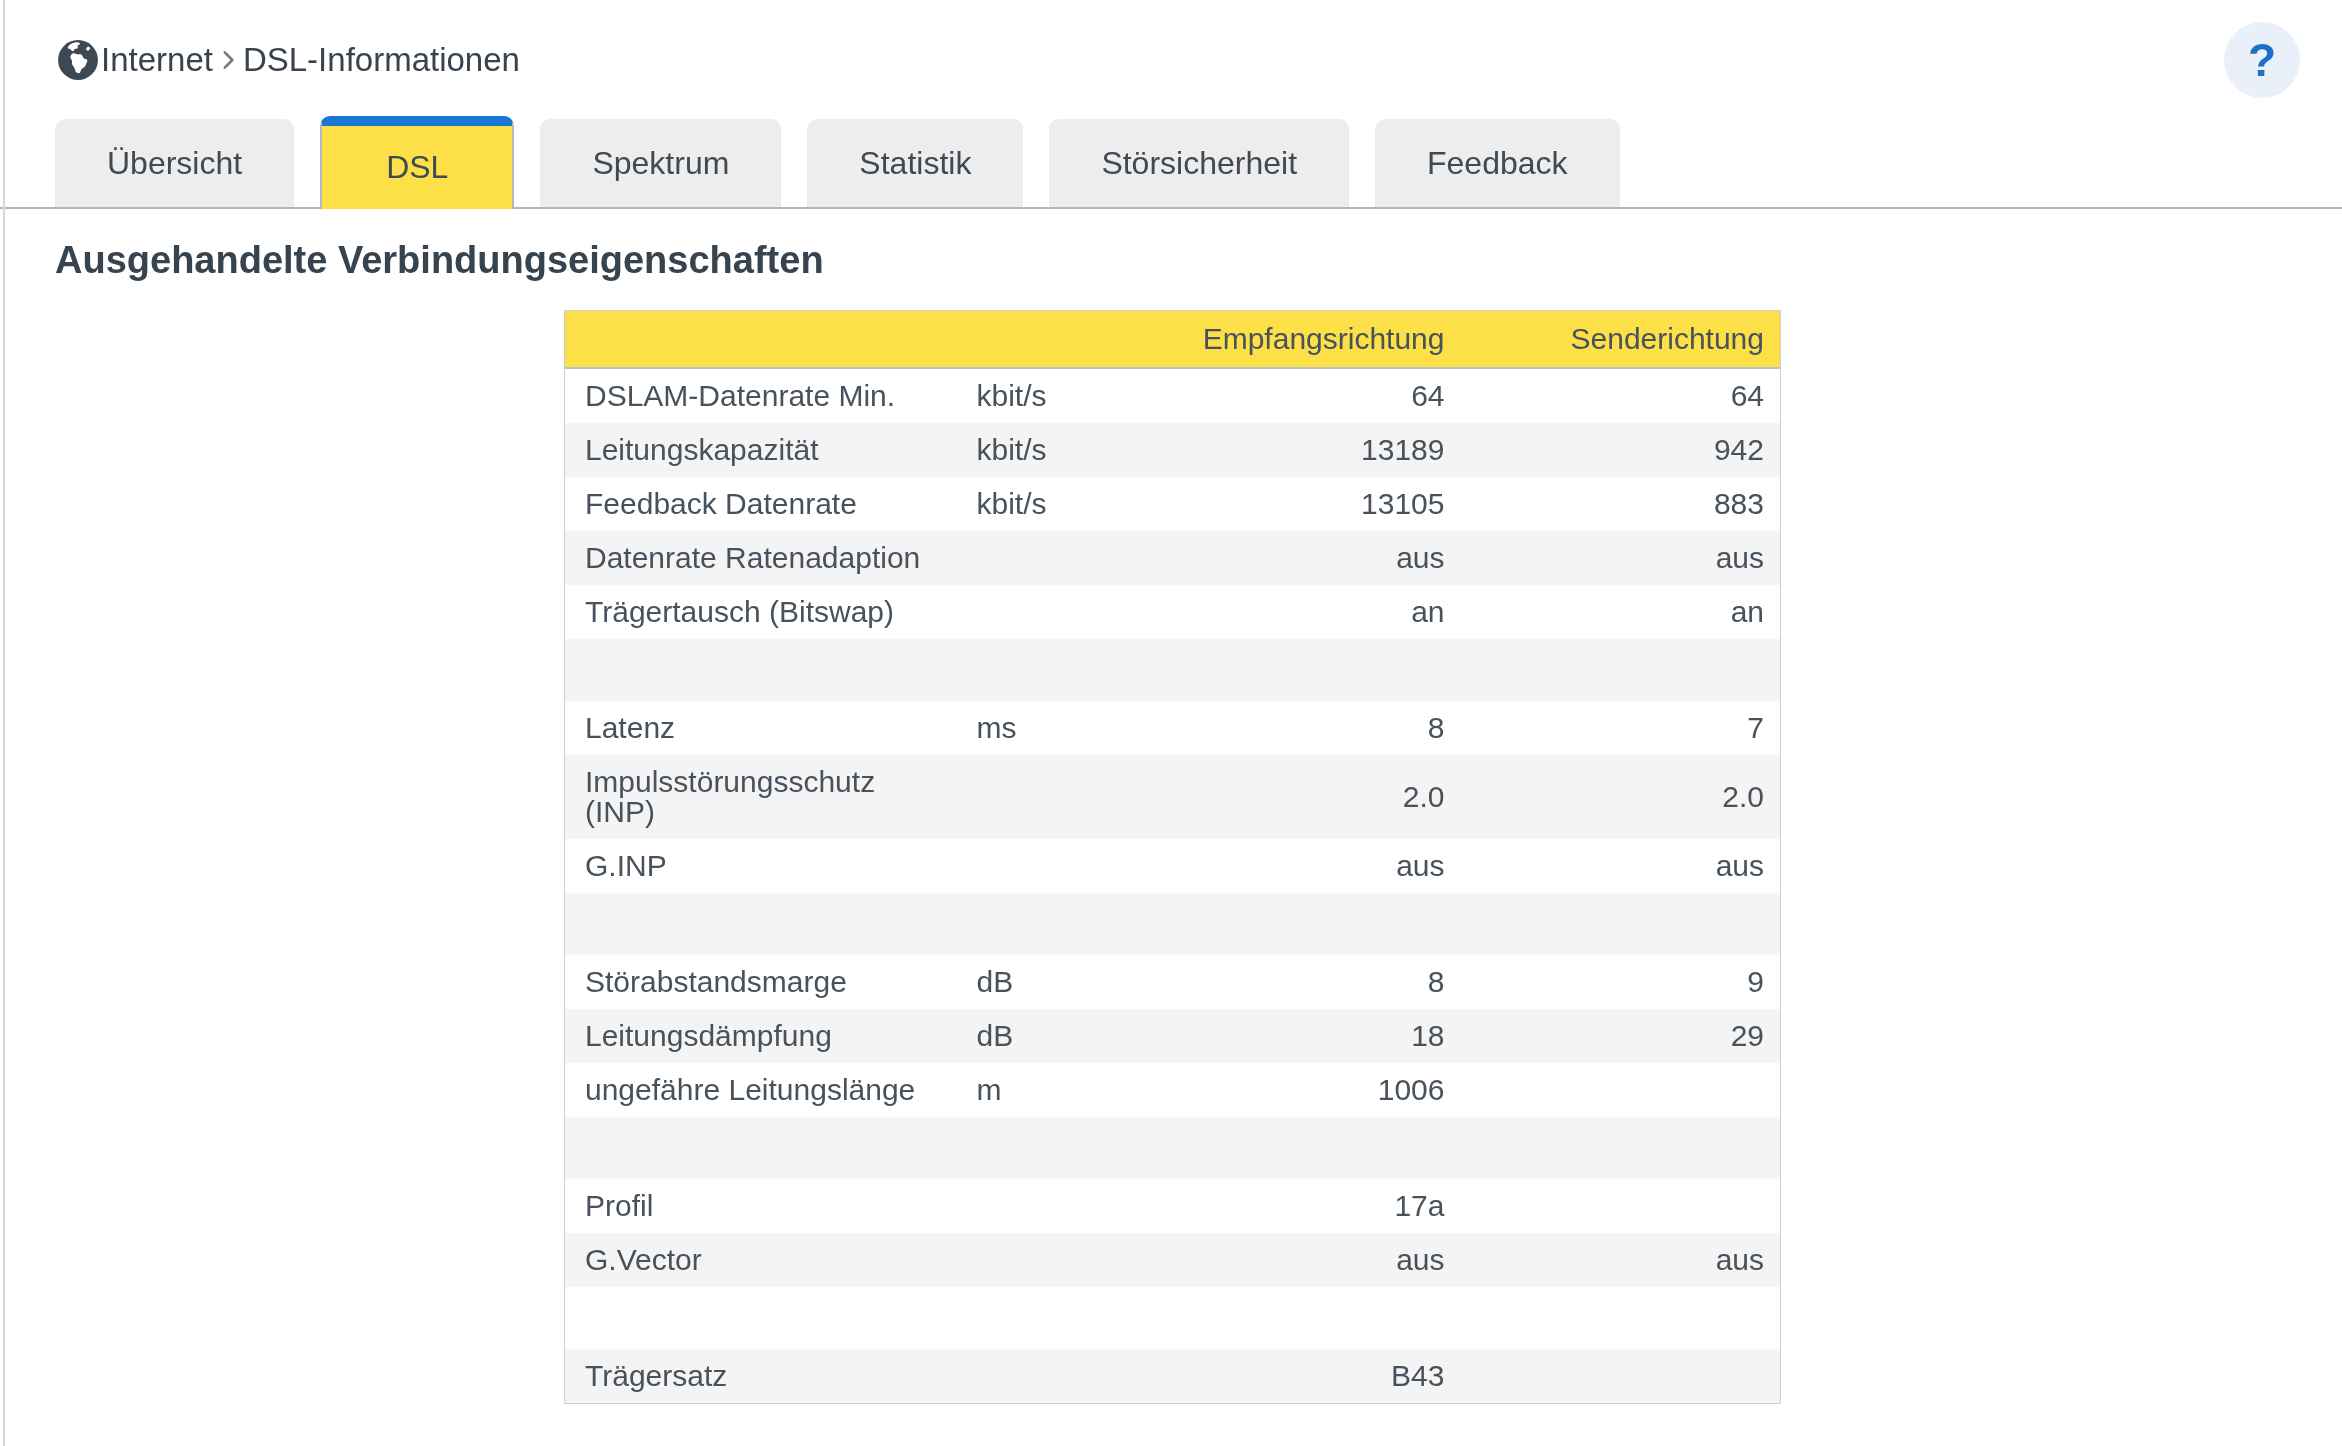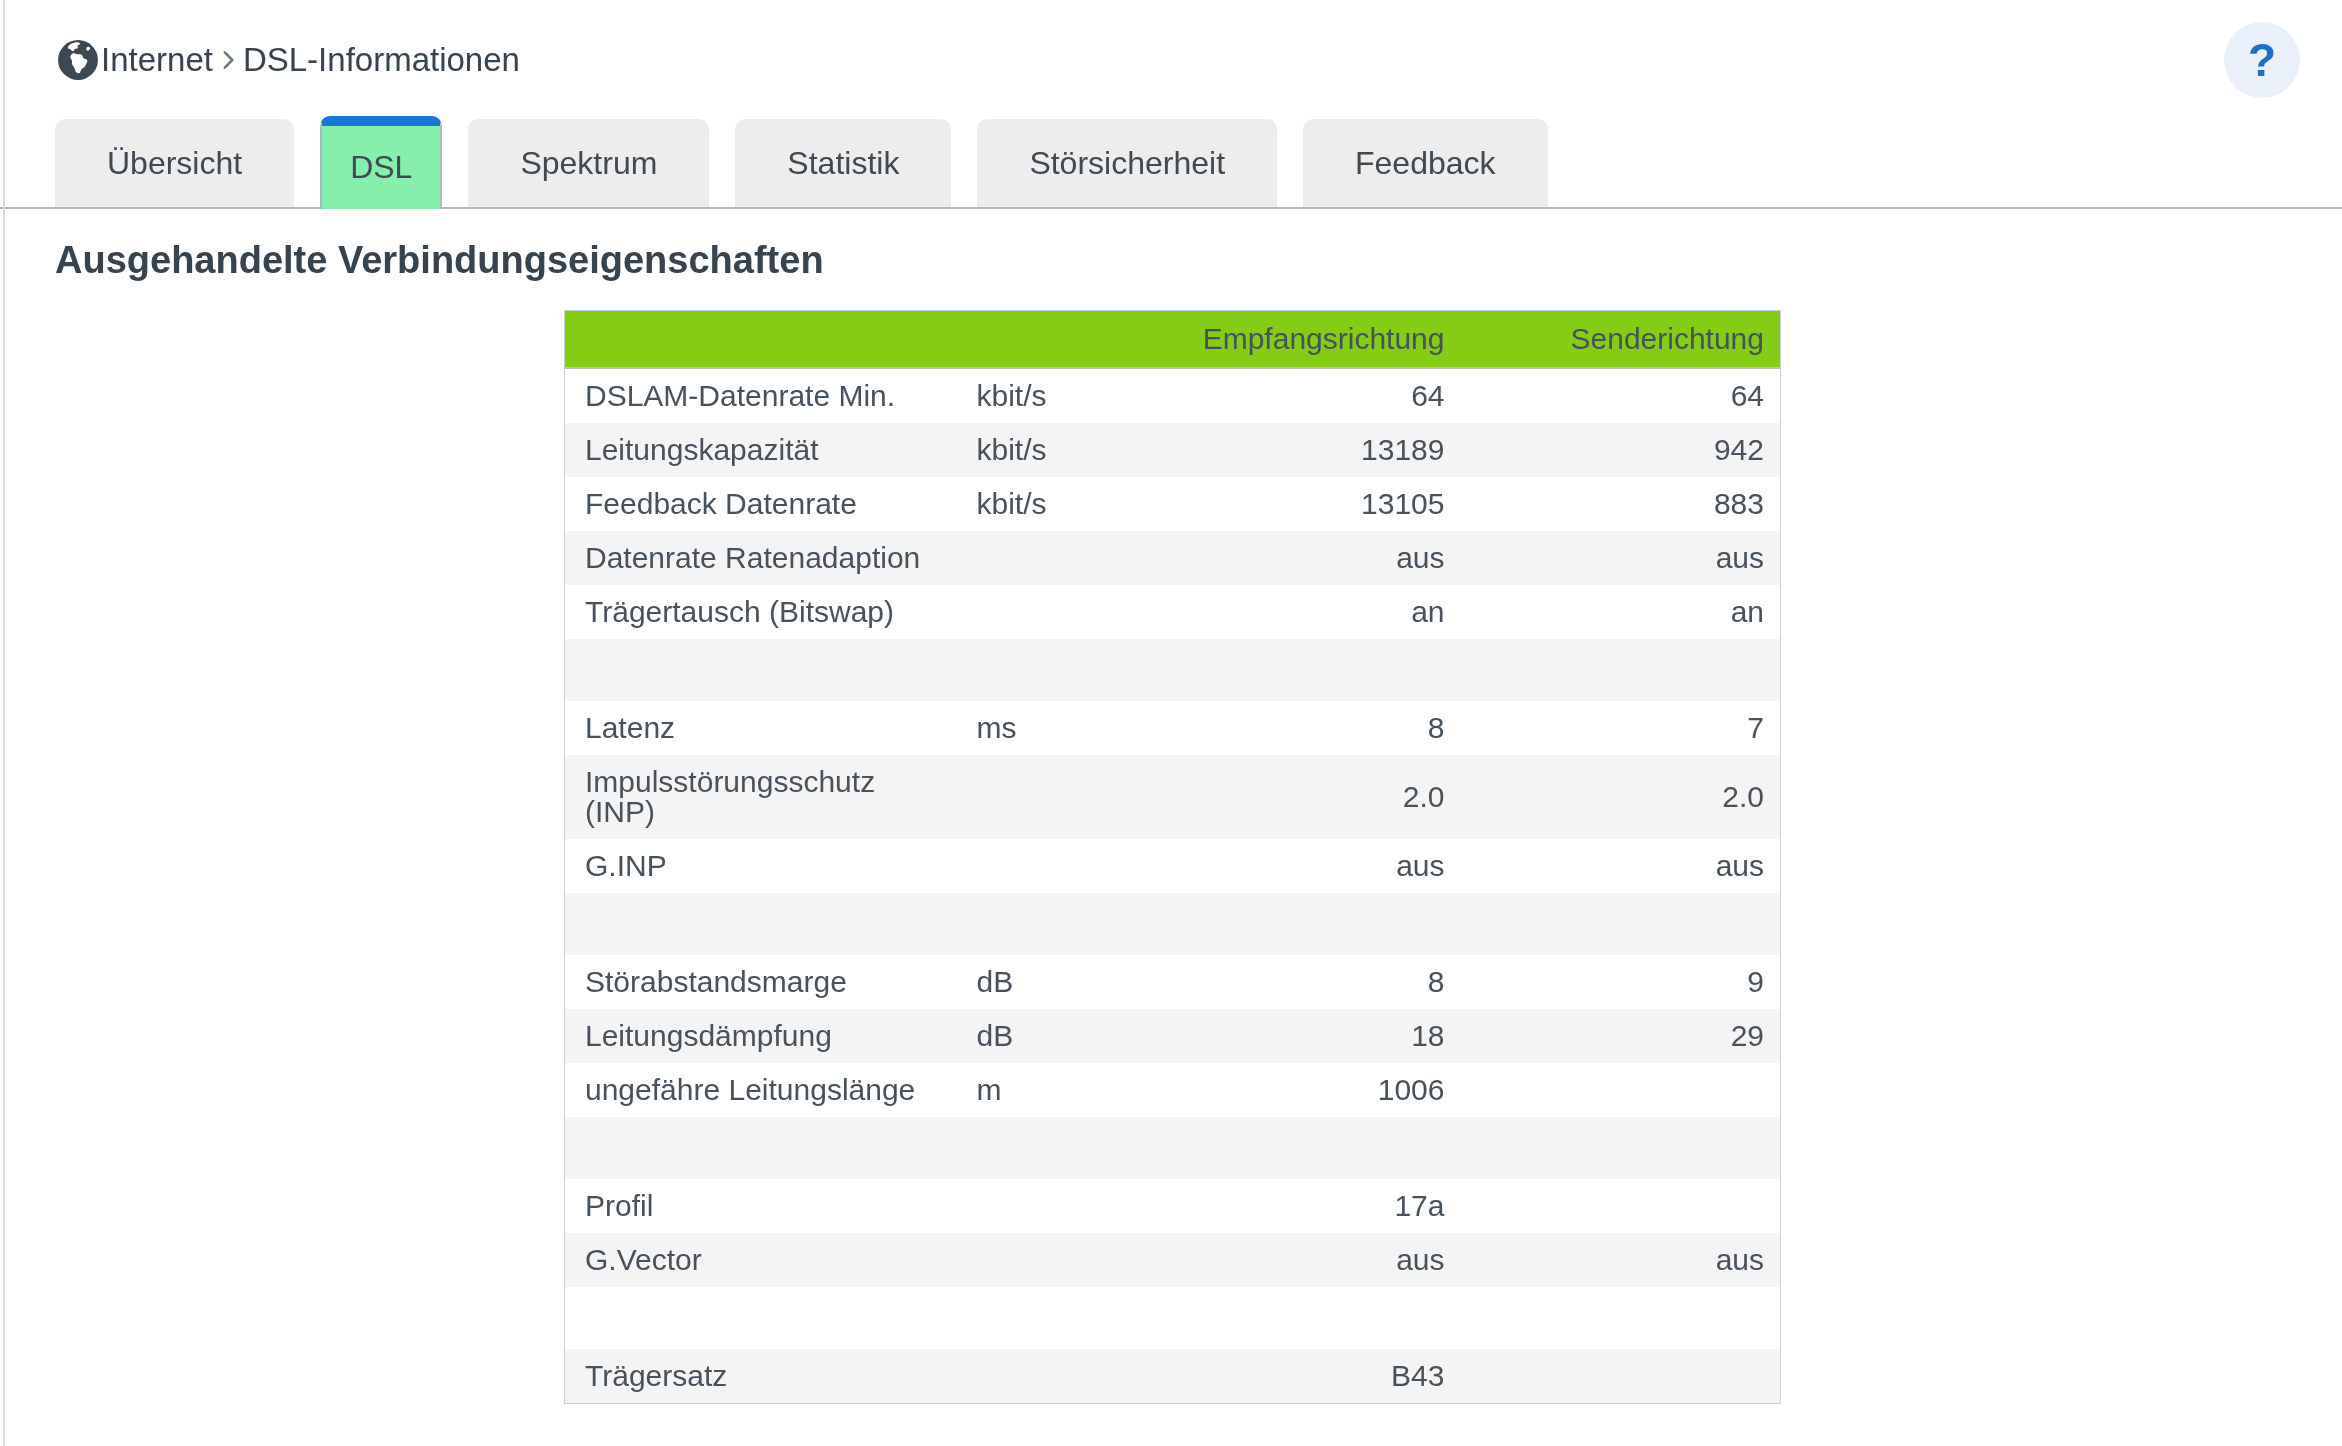--- a/index.html
+++ b/index.html
@@ -42,27 +42,27 @@
     height: 93px;
   }
   .tab {
     background: #ededed; color: #3f4a54;
     font-size: 32px; padding: 0 52px; height: 88px;
     display: flex; align-items: center; justify-content: center;
     border-radius: 10px 10px 0 0; cursor: pointer;
     white-space: nowrap;
   }
   .tab.active {
-    background: #86efac;
+    background: #fde047;
     border-left: 2px solid #b4b7ba;
     border-right: 2px solid #b4b7ba;
     border-top: 10px solid #1976d2;
     height: 93px;
     margin-bottom: -2px;
-    padding: 0 28px;
+    padding: 0 64px;
   }
 
   
   .section-heading {
     margin: 30px 0 0 55px;
     font-size: 38px; font-weight: bold; color: #37434e;
   }
 
   
   .table-wrap { margin: 28px 0 0 564px; }
@@ -70,21 +70,21 @@
     width: 1216px; border-collapse: collapse; table-layout: fixed;
     border: 1px solid #ccd0d3;
     font-size: 30px; color: #47525c;
   }
   table.dsl th, table.dsl td {
     font-weight: normal; line-height: 30px;
     padding-top: 12px; padding-bottom: 12px;
     vertical-align: middle;
   }
   table.dsl thead th {
-    background: #84cc16;
+    background: #fde047;
     border-bottom: 2px solid #b7c4cc;
     padding-top: 13px; padding-bottom: 13px;
   }
   td.c-label, th.c-label { padding-left: 20px; padding-right: 10px; text-align: left; }
   td.c-unit,  th.c-unit  { padding-left: 22px; text-align: left; }
   td.c-num,   th.c-num   { padding-right: 16px; text-align: right; }
   tbody tr:nth-child(even) td { background: #f4f4f4; }
   tbody tr.spacer td { height: 62px; padding: 0; }
 </style>
 </head>

